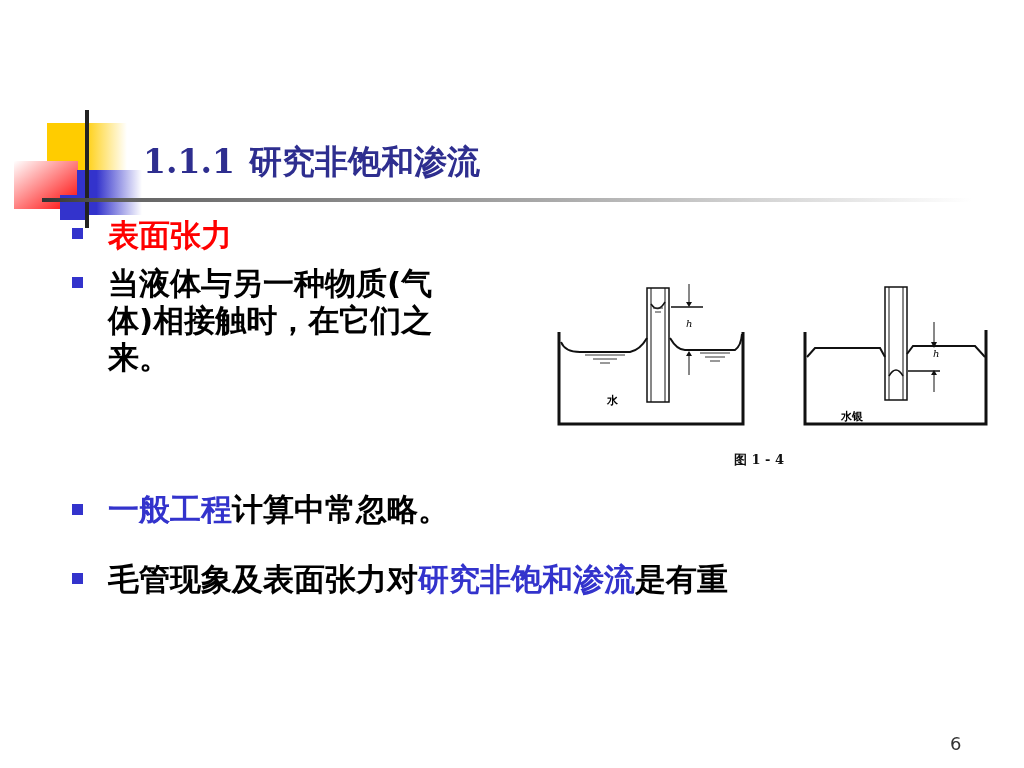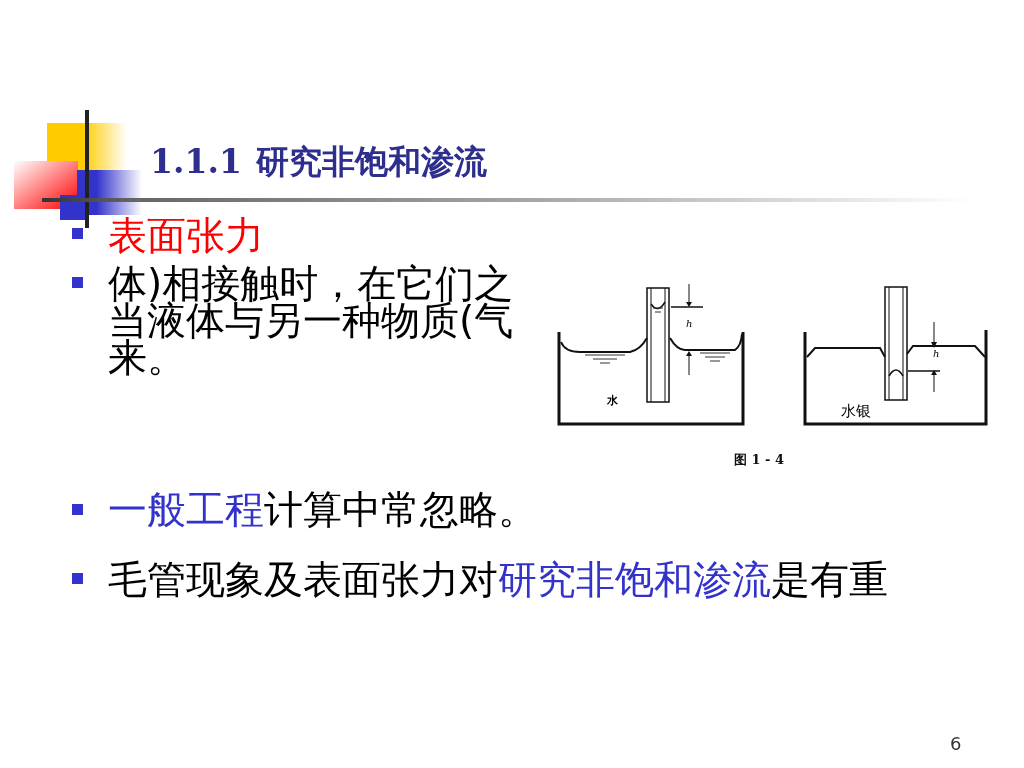--- a/index.html
+++ b/index.html
@@ -14,24 +14,24 @@
     .deco .blue { position: absolute; left: 77px; top: 170px; width: 65px; height: 45px;
       background: linear-gradient(to right, #3333cc 0%, #3333cc 30%, #ffffff 100%); }
     .deco .blue2 { position: absolute; left: 60px; top: 195px; width: 26px; height: 25px; background: #3333cc; }
     .deco .red { position: absolute; left: 14px; top: 161px; width: 64px; height: 48px;
       background: linear-gradient(to bottom right, #ffffff 0%, #ff8080 50%, #ff0000 100%); }
     .deco .vline { position: absolute; left: 85px; top: 110px; width: 4px; height: 118px; background: #222; }
     .title-rule { position: absolute; left: 42px; top: 198px; width: 930px; height: 4px;
       background: linear-gradient(to right, #333 0%, #666 10%, #aaa 55%, #ffffff 100%); }
 
     .page-title { position: absolute; left: 143px; top: 140px; font-size: 33px; font-weight: bold; color: #2e2e8f; white-space: nowrap; }
-    .page-title .num { font-family: "DejaVu Serif", serif; margin-right: 14px; margin-left: 7px; }
+    .page-title .num { font-family: "DejaVu Serif", serif; margin-right: 14px; }
 
     .bullet { position: absolute; width: 11px; height: 11px; background: #3333cc; }
-    .text { position: absolute; font-size: 39px; font-weight: normal; color: #000; line-height: 37px; }
+    .text { position: absolute; font-size: 31px; font-weight: bold; color: #000; line-height: 37px; }
     .red-text { color: #ff0000; }
     .blue-text { color: #3333cc; text-align: right; }
 
     .figure { position: absolute; left: 555px; top: 270px; width: 440px; height: 200px; }
     .fig-caption { position: absolute; left: 734px; top: 451px; font-size: 13px; font-family: "DejaVu Serif", serif; font-weight: bold; color: #111; }
     .page-number { position: absolute; left: 950px; top: 733px; font-size: 18px; color: #333; font-family: "DejaVu Sans", sans-serif; }
   </style>
 </head>
 <body>
 
@@ -48,22 +48,22 @@
   <span class="num">1.1.1</span><span>研究非饱和渗流</span>
 </div>
 
 <div class="bullet" style="left:72px; top:228px;"></div>
 <div class="text red-text" style="left:108px; top:217px;">
   <span>表面张力</span>
 </div>
 
 <div class="bullet" style="left:72px; top:277px;"></div>
 <div class="text" style="left:108px; top:265px; width:440px;">
+  <div>当液体与另一种物质(气</div>
   <div>体)相接触时，在它们之</div>
-  <div>当液体与另一种物质(气</div>
   <div>来。</div>
 </div>
 
 <div class="bullet" style="left:72px; top:504px;"></div>
 <div class="text" style="left:108px; top:491px;">
   <span class="blue-text">一般工程</span><span>计算中常忽略。</span>
 </div>
 
 <div class="bullet" style="left:72px; top:573px;"></div>
 <div class="text" style="left:108px; top:563px; line-height:33px;">
@@ -108,18 +108,18 @@
       <line x1="45" y1="93" x2="55" y2="93"></line>
       <line x1="145" y1="83" x2="175" y2="83"></line>
       <line x1="150" y1="87" x2="170" y2="87"></line>
       <line x1="155" y1="91" x2="165" y2="91"></line>
       <line x1="98" y1="38" x2="108" y2="38"></line>
       <line x1="100" y1="42" x2="106" y2="42"></line>
     </g>
   </svg>
   <span style="position:absolute; left:52px; top:123px; font-size:11px; font-weight:bold;">水</span>
   <span style="position:absolute; left:131px; top:48px; font-size:10px; font-style:italic; font-family:'DejaVu Serif', serif;">h</span>
-  <span style="position:absolute; left:286px; top:132px; font-size:15px; font-weight:normal;">水银</span>
+  <span style="position:absolute; left:286px; top:139px; font-size:11px; font-weight:bold;">水银</span>
   <span style="position:absolute; left:378px; top:78px; font-size:10px; font-style:italic; font-family:'DejaVu Serif', serif;">h</span>
 </div>
 <div class="fig-caption">图 1 - 4</div>
 
 <div class="page-number">6</div>
 
 </body></html>

